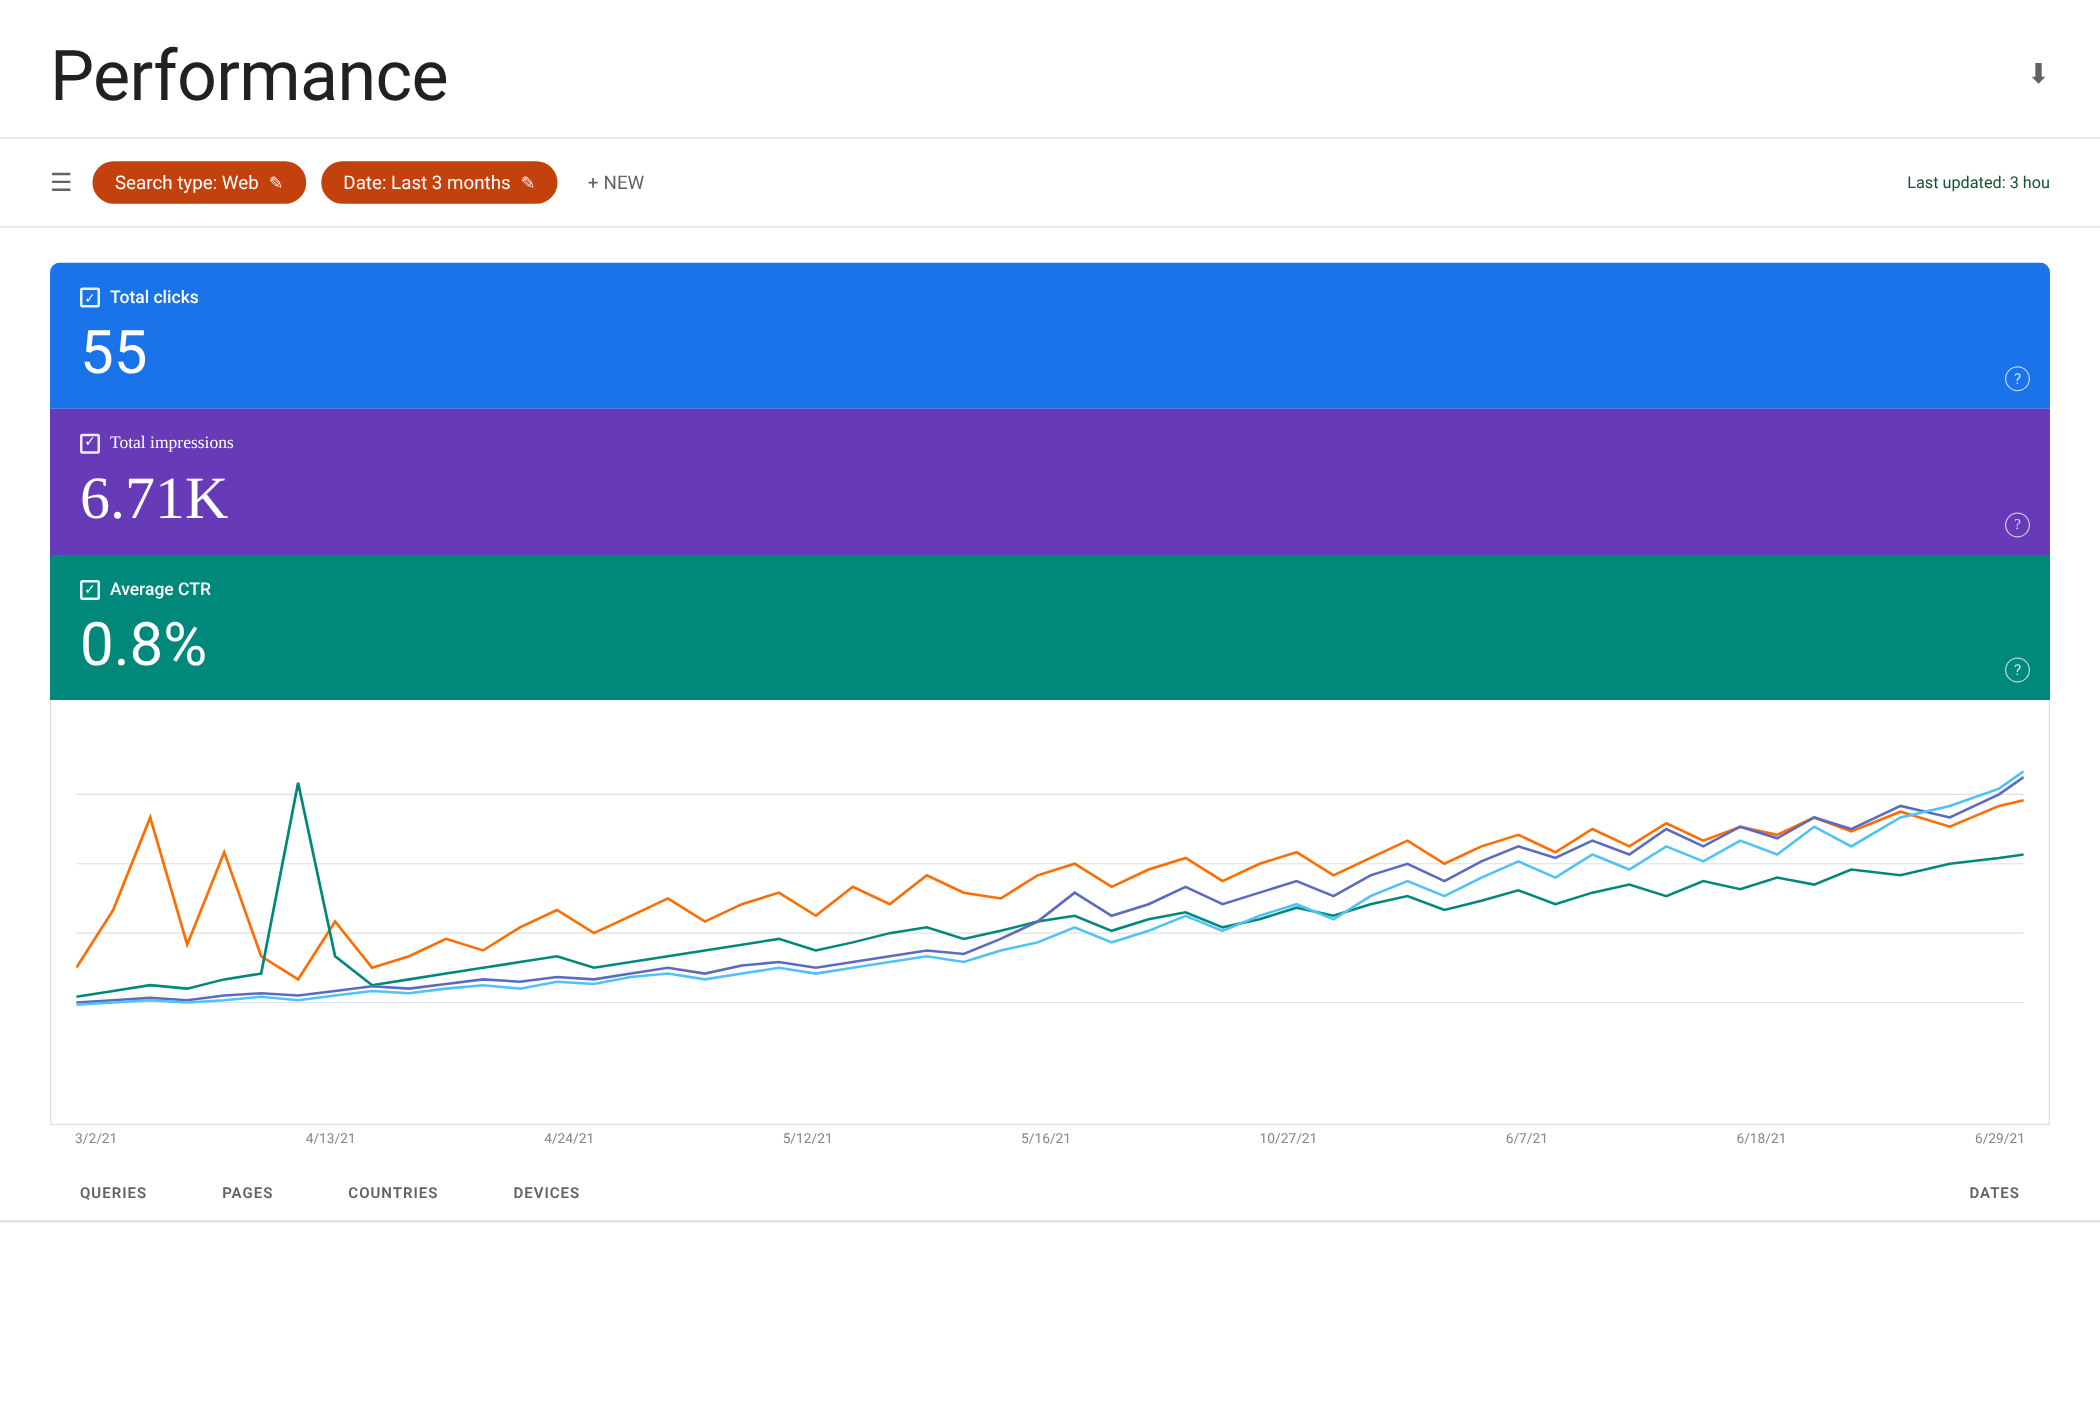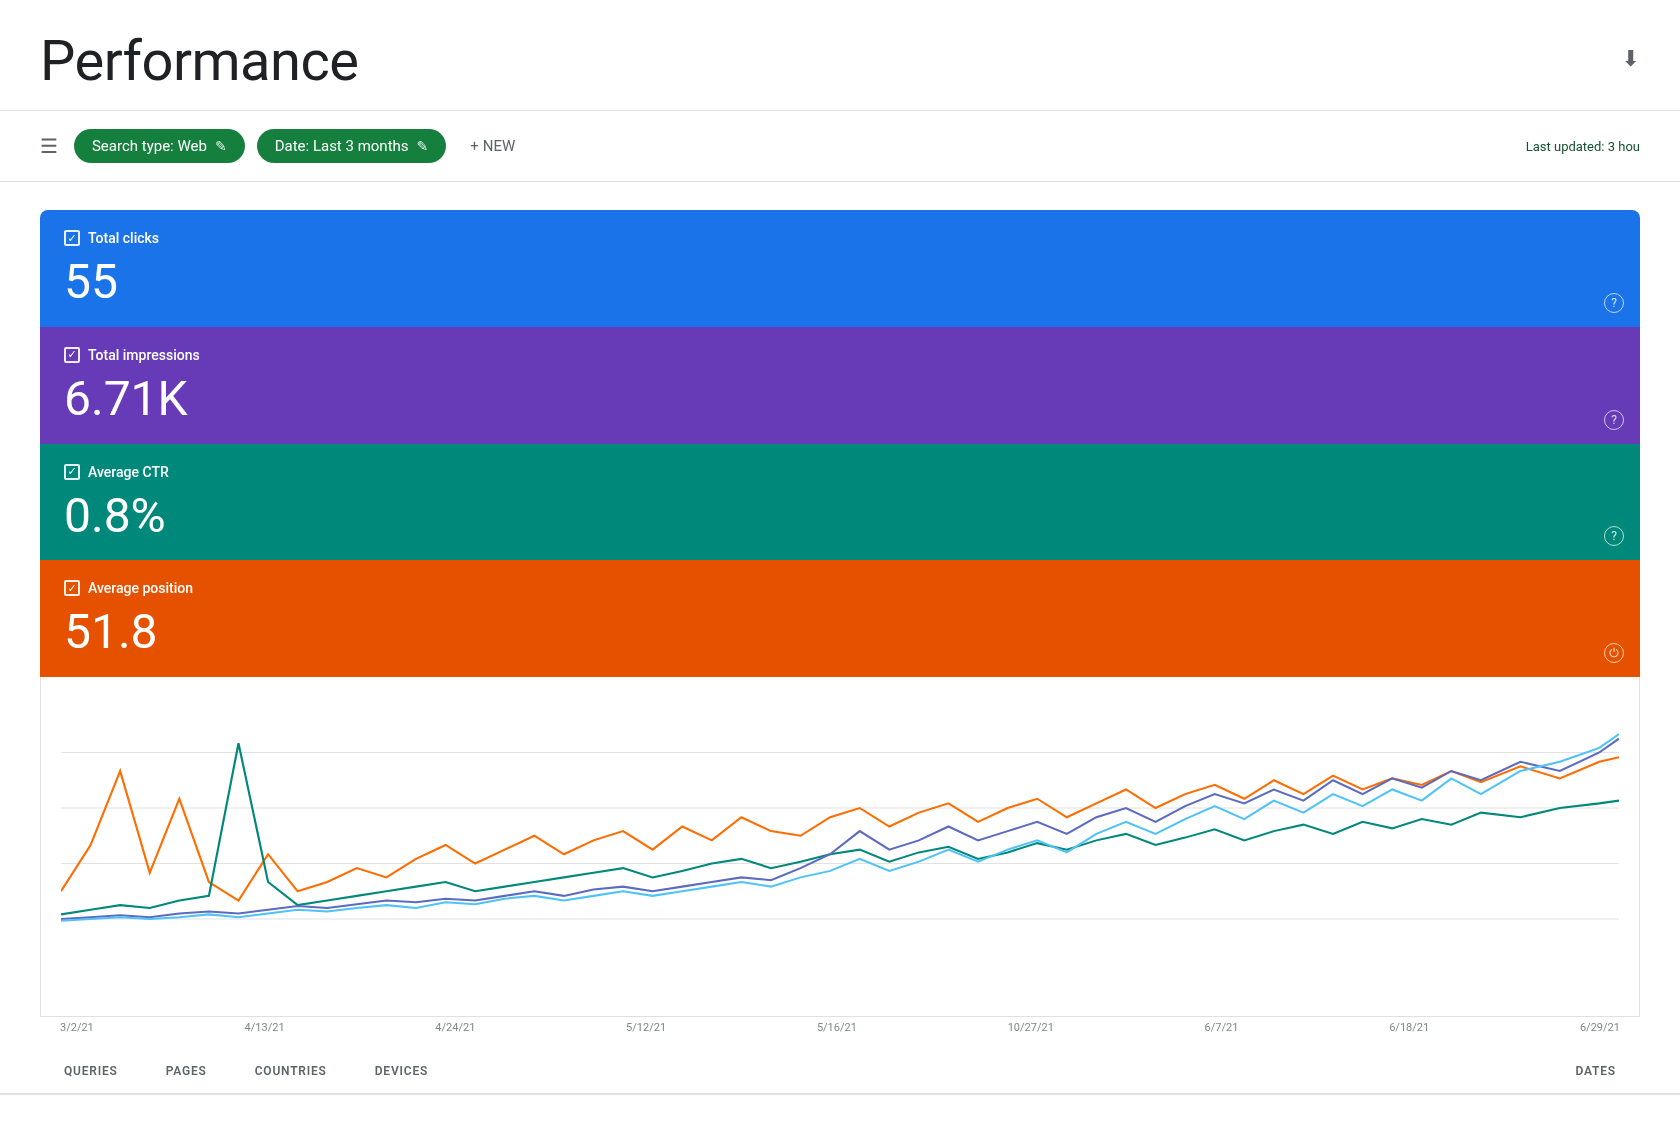--- a/index.html
+++ b/index.html
@@ -57,21 +57,21 @@
     }
 
     .filter-icon {
       color: #5f6368;
       font-size: 20px;
       margin-right: 4px;
       cursor: pointer;
     }
 
     .filter-btn {
-      background: #15803d;
+      background: #c2410c;
       color: #fff;
       border: none;
       border-radius: 20px;
       padding: 8px 18px;
       font-size: 15px;
       cursor: pointer;
       display: flex;
       align-items: center;
       gap: 8px;
       font-family: inherit;
@@ -111,21 +111,21 @@
     }
 
     .metric-card {
       flex: 1;
       padding: 20px 24px 18px 24px;
       position: relative;
       color: #fff;
     }
 
     .metric-card.blue { background: #1a73e8; }
-    .metric-card.purple { background: #673ab7; }
+    .metric-card.purple { background: #673ab7; font-family: Liberation Serif, serif; }
     .metric-card.teal { background: #00897b; }
     .metric-card.orange { background: #e65100; }
 
     .metric-label-row {
       display: flex;
       align-items: center;
       gap: 8px;
       font-size: 14px;
       font-weight: 500;
       margin-bottom: 10px;
@@ -187,21 +187,21 @@
       height: 100%;
     }
 
     
     .bottom-tabs {
       display: flex;
       align-items: flex-end;
       padding: 0 40px;
       border-bottom: 2px solid #e0e0e0;
       margin-top: 16px;
-      gap: 0;
+      gap: 12px;
     }
 
     .bottom-tab {
       padding: 14px 24px;
       font-size: 12px;
       font-weight: 600;
       letter-spacing: 0.8px;
       text-transform: uppercase;
       color: #5f6368;
       cursor: pointer;
@@ -277,28 +277,20 @@
 
     <div class="metric-card teal">
       <div class="metric-label-row">
         <span class="checkbox-icon"></span>
         <span>Average CTR</span>
       </div>
       <div class="metric-value">0.8%</div>
       <div class="metric-help">?</div>
     </div>
 
-    <div class="metric-card orange">
-      <div class="metric-label-row">
-        <span class="checkbox-icon"></span>
-        <span>Average position</span>
-      </div>
-      <div class="metric-value">51.8</div>
-      <div class="metric-help">⏻</div>
-    </div>
 
   </div>
 
   <div class="chart-area">
     <svg class="chart-svg" viewBox="0 0 1580 280" preserveAspectRatio="none">
 
       <line x1="0" y1="240" x2="1580" y2="240" stroke="#e0e0e0" stroke-width="1"></line>
       <line x1="0" y1="180" x2="1580" y2="180" stroke="#e0e0e0" stroke-width="1"></line>
       <line x1="0" y1="120" x2="1580" y2="120" stroke="#e0e0e0" stroke-width="1"></line>
       <line x1="0" y1="60" x2="1580" y2="60" stroke="#e0e0e0" stroke-width="1"></line>

